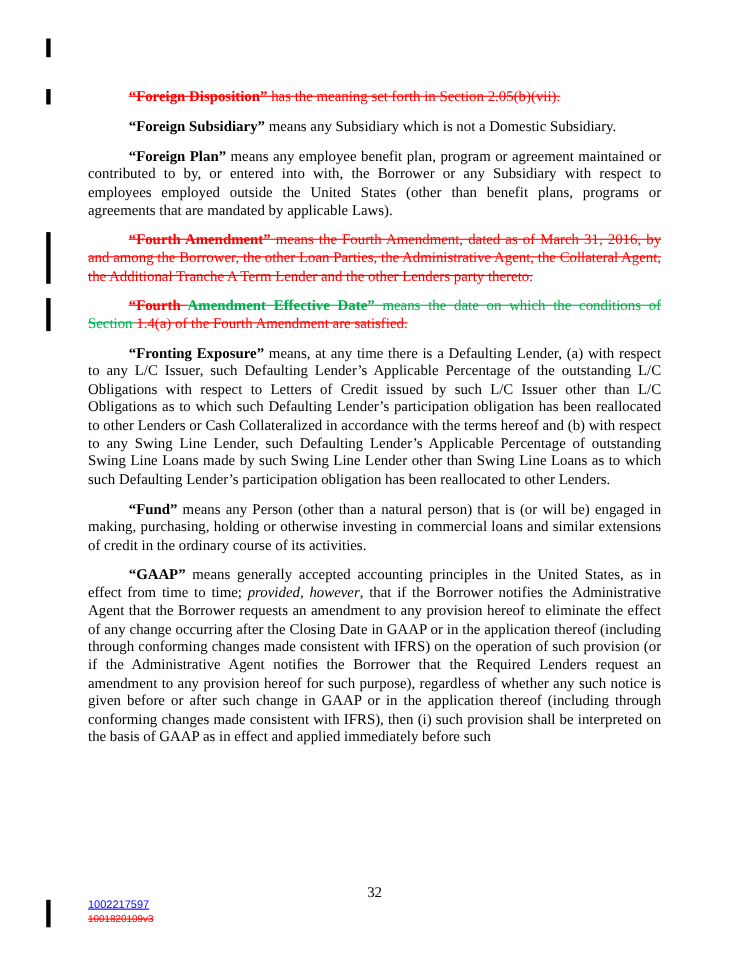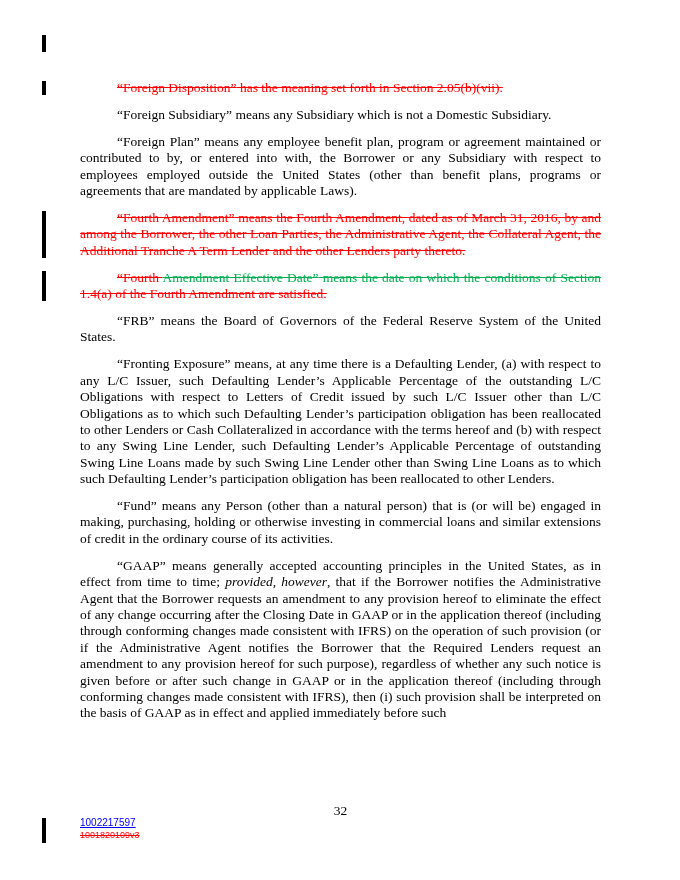--- a/index.html
+++ b/index.html
@@ -32,21 +32,21 @@
   }
   p.para.changebar::before {
     content: "";
     position: absolute;
     left: -38px;
     top: 1px;
     bottom: 1px;
     width: 4px;
     background: #000000;
   }
-  .b { font-weight: normal; }
+  .b { font-weight: bold; }
   .i { font-style: italic; }
   .strike { text-decoration: line-through; }
   .margin-bar {
     position: absolute;
     width: 4px;
     background: #000000;
   }
   .bar-top { left: 42px; top: 35px; height: 17px; }
   .bar-footer { left: 42px; top: 818px; height: 25px; }
   .page-number {
@@ -81,21 +81,20 @@
 <div class="page">
 
   <div class="margin-bar bar-top"></div>
 
   <div class="content">
       <p class="para changebar"><span class="b strike" style="color: rgb(255, 0, 0);">“Foreign Disposition”</span><span class="strike" style="color: rgb(255, 0, 0);"> has the meaning set forth in Section 2.05(b)(vii).</span></p>
       <p class="para"><span class="b">“Foreign Subsidiary”</span><span> means any Subsidiary which is not a Domestic Subsidiary.</span></p>
       <p class="para"><span class="b">“Foreign Plan”</span><span> means any employee benefit plan, program or agreement maintained or contributed to by, or entered into with, the Borrower or any Subsidiary with respect to employees employed outside the United States (other than benefit plans, programs or agreements that are mandated by applicable Laws).</span></p>
       <p class="para changebar"><span class="b strike" style="color: rgb(255, 0, 0);">“Fourth Amendment”</span><span class="strike" style="color: rgb(255, 0, 0);"> means the Fourth Amendment, dated as of March 31, 2016, by and among the Borrower, the other Loan Parties, the Administrative Agent, the Collateral Agent, the Additional Tranche A Term Lender and the other Lenders party thereto.</span></p>
       <p class="para changebar"><span class="b strike" style="color: rgb(255, 0, 0);">“Fourth </span><span class="b strike" style="color: rgb(0, 176, 80);">Amendment Effective Date”</span><span class="strike" style="color: rgb(0, 176, 80);"> means the date on which the conditions of Section </span><span class="strike" style="color: rgb(255, 0, 0);">1.4(a) of the Fourth Amendment are satisfied.</span></p>
-      <p class="para"><span class="b">“FRB”</span><span> means the Board of Governors of the Federal Reserve System of the United States.</span></p>
       <p class="para"><span class="b">“Fronting Exposure”</span><span> means, at any time there is a Defaulting Lender, (a) with respect to any L/C Issuer, such Defaulting Lender’s Applicable Percentage of the outstanding L/C Obligations with respect to Letters of Credit issued by such L/C Issuer other than L/C Obligations as to which such Defaulting Lender’s participation obligation has been reallocated to other Lenders or Cash Collateralized in accordance with the terms hereof and (b) with respect to any Swing Line Lender, such Defaulting Lender’s Applicable Percentage of outstanding Swing Line Loans made by such Swing Line Lender other than Swing Line Loans as to which such Defaulting Lender’s participation obligation has been reallocated to other Lenders.</span></p>
       <p class="para"><span class="b">“Fund”</span><span> means any Person (other than a natural person) that is (or will be) engaged in making, purchasing, holding or otherwise investing in commercial loans and similar extensions of credit in the ordinary course of its activities.</span></p>
       <p class="para"><span class="b">“GAAP”</span><span> means generally accepted accounting principles in the United States, as in effect from time to time; </span><span class="i">provided, however</span><span>, that if the Borrower notifies the Administrative Agent that the Borrower requests an amendment to any provision hereof to eliminate the effect of any change occurring after the Closing Date in GAAP or in the application thereof (including through conforming changes made consistent with IFRS) on the operation of such provision (or if the Administrative Agent notifies the Borrower that the Required Lenders request an amendment to any provision hereof for such purpose), regardless of whether any such notice is given before or after such change in GAAP or in the application thereof (including through conforming changes made consistent with IFRS), then (i) such provision shall be interpreted on the basis of GAAP as in effect and applied immediately before such</span></p>
     </div>
 
   <div class="page-number">32</div>
 
   <div class="margin-bar bar-footer"></div>
 
   <div class="footer-ids">

